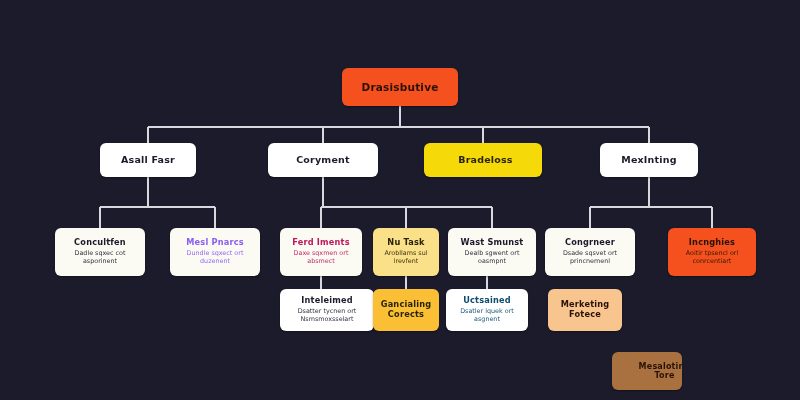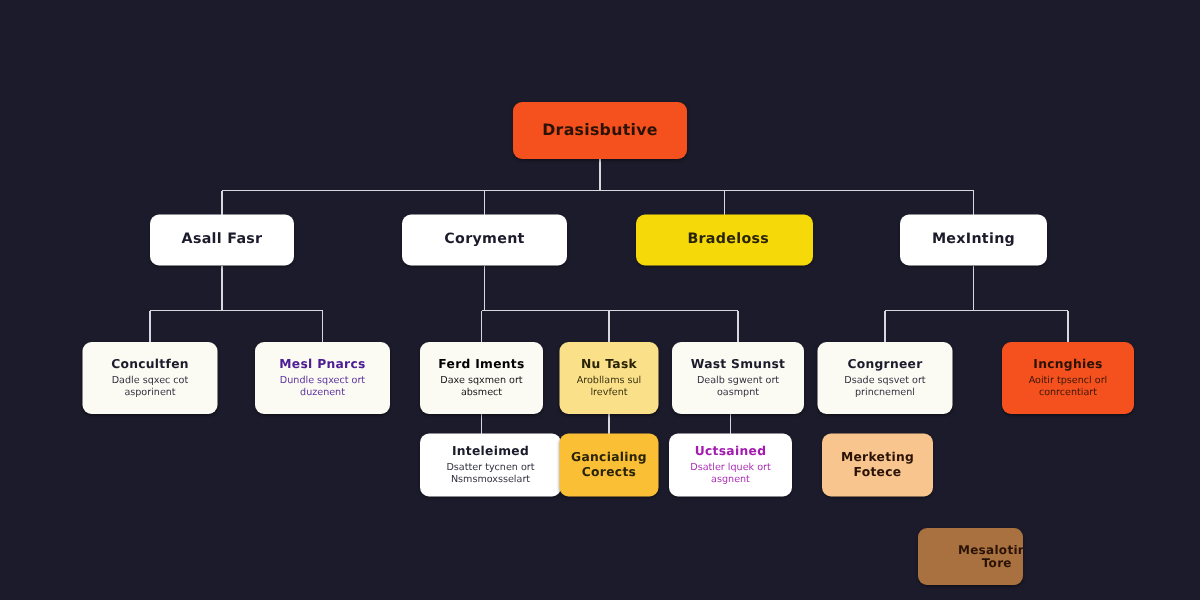--- a/index.html
+++ b/index.html
@@ -113,25 +113,25 @@
     <span class="title">Bradeloss</span>
   </div>
   <div class="node level2" style="left: 600px; top: 143px; width: 98px; height: 34px; background: rgb(255, 255, 255); color: rgb(27, 27, 43);">
     <span class="title">MexInting</span>
   </div>
 
   <div class="node level3" style="left: 55px; top: 228px; width: 90px; height: 48px; background: rgb(251, 250, 243); color: rgb(27, 27, 43);">
     <span class="title">Concultfen</span>
     <span class="subtitle">Dadle sqxec cot asporinent</span>
   </div>
-  <div class="node level3" style="left: 170px; top: 228px; width: 90px; height: 48px; background: rgb(251, 250, 243); color: #4c1d95;">
+  <div class="node level3" style="left: 170px; top: 228px; width: 90px; height: 48px; background: rgb(251, 250, 243); color: #8b5cf6;">
     <span class="title">Mesl Pnarcs</span>
     <span class="subtitle">Dundle sqxect ort duzenent</span>
   </div>
-  <div class="node level3" style="left: 280px; top: 228px; width: 82px; height: 48px; background: rgb(251, 250, 243); color: #000000;">
+  <div class="node level3" style="left: 280px; top: 228px; width: 82px; height: 48px; background: rgb(251, 250, 243); color: #be185d;">
     <span class="title">Ferd Iments</span>
     <span class="subtitle">Daxe sqxmen ort absmect</span>
   </div>
   <div class="node level3" style="left: 373px; top: 228px; width: 66px; height: 48px; background: rgb(251, 224, 138); color: rgb(42, 36, 6); justify-content: center;">
     <span class="title">Nu Task</span>
     <span class="subtitle">Arobllams sul lrevfent</span>
   </div>
   <div class="node level3" style="left: 448px; top: 228px; width: 88px; height: 48px; background: rgb(251, 250, 243); color: rgb(27, 27, 43);">
     <span class="title">Wast Smunst</span>
     <span class="subtitle">Dealb sgwent ort oasmpnt</span>
@@ -146,21 +146,21 @@
   </div>
 
   <div class="node level4" style="left: 280px; top: 289px; width: 94px; height: 42px; background: rgb(255, 255, 255); color: rgb(27, 27, 43);">
     <span class="title">Inteleimed</span>
     <span class="subtitle">Dsatter tycnen ort Nsmsmoxsselart</span>
   </div>
   <div class="node level4" style="left: 373px; top: 289px; width: 66px; height: 42px; background: rgb(251, 191, 53); color: rgb(42, 36, 6); text-align: center;">
     <span class="title">Gancialing Corects</span>
 
   </div>
-  <div class="node level4" style="left: 446px; top: 289px; width: 82px; height: 42px; background: rgb(255, 255, 255); color: #a21caf;">
+  <div class="node level4" style="left: 446px; top: 289px; width: 82px; height: 42px; background: rgb(255, 255, 255); color: #0c4a6e;">
     <span class="title">Uctsained</span>
     <span class="subtitle">Dsatler lquek ort asgnent</span>
   </div>
   <div class="node level4" style="left: 548px; top: 289px; width: 74px; height: 42px; background: rgb(249, 197, 142); color: rgb(42, 18, 6);">
     <span class="title">Merketing Fotece</span>
 
   </div>
 
   <div class="node level5" style="left: 612px; top: 352px; width: 70px; height: 38px; background: rgb(169, 113, 63); color: rgb(42, 18, 6);">
     <span class="title">Mesaloting Tore</span>

